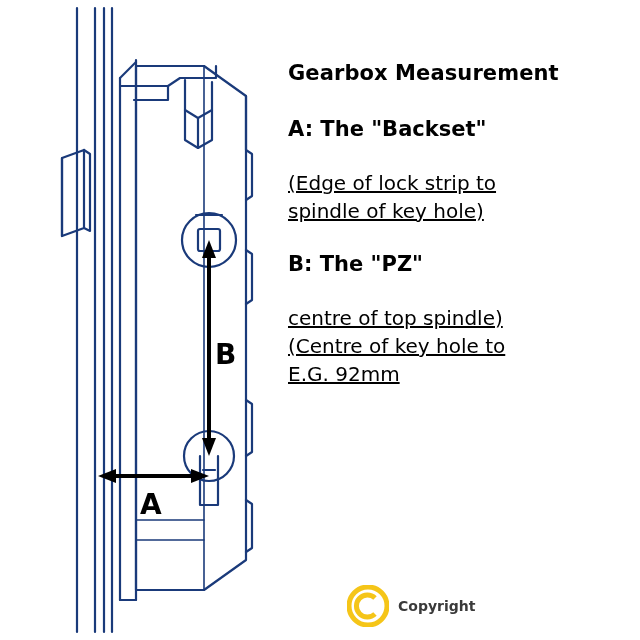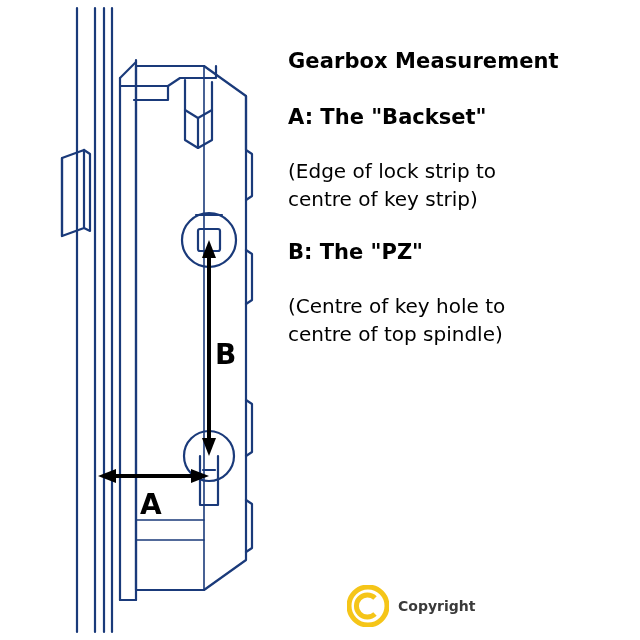--- a/index.html
+++ b/index.html
@@ -22,21 +22,21 @@
   #diagram-svg {
     position: absolute;
     left: 0;
     top: 0;
     width: 640px;
     height: 640px;
   }
   .text-panel {
     position: absolute;
     left: 288px;
-    top: 48px;
+    top: 60px;
     width: 340px;
   }
   .heading {
     font-size: 21px;
     font-weight: bold;
     color: #000000;
     letter-spacing: 0.1px;
     margin: 0 0 30px 0;
     line-height: 1.25;
   }
@@ -48,20 +48,21 @@
     line-height: 1.25;
   }
   .para {
     font-size: 20px;
     color: #000000;
     margin: 0 0 26px 0;
     line-height: 1.42;
   }
   .para .line {
     display: block;
+    text-decoration: underline;
   }
   .label-a, .label-b {
     position: absolute;
     font-size: 28px;
     font-weight: bold;
     color: #000000;
   }
   .label-b { left: 215px; top: 338px; }
   .label-a { left: 140px; top: 488px; }
 
@@ -165,27 +166,28 @@
 
   <div class="label-b">B</div>
   <div class="label-a">A</div>
 
   <div class="text-panel">
     <div class="heading">Gearbox Measurement</div>
 
     <div class="subheading">A: The "Backset"</div>
     <div class="para">
       <span class="line">(Edge of lock strip to</span>
-      <span class="line">centre of key strip)</span>
+      <span class="line">spindle of key hole)</span>
     </div>
 
     <div class="subheading">B: The "PZ"</div>
     <div class="para">
+      <span class="line">centre of top spindle)</span>
       <span class="line">(Centre of key hole to</span>
-      <span class="line">centre of top spindle)</span>
+      <span class="line">E.G. 92mm</span>
     </div>
   </div>
 
   <div class="copyright">
     <span class="c-mark">
       <svg width="42" height="42" viewBox="0 0 42 42">
         <circle cx="21" cy="21" r="19" fill="none" stroke="#f5c518" stroke-width="5"></circle>
         <path d="M28 13 A11 11 0 1 0 28 29" fill="none" stroke="#f5c518" stroke-width="5" stroke-linecap="butt"></path>
       </svg>
     </span>

